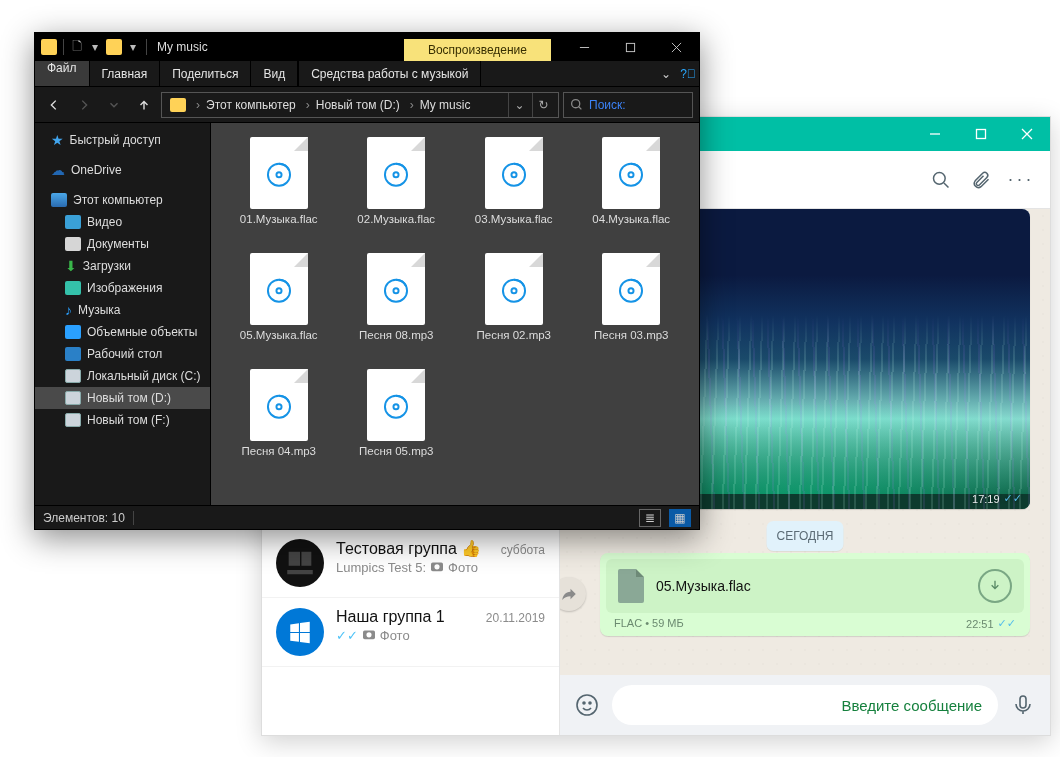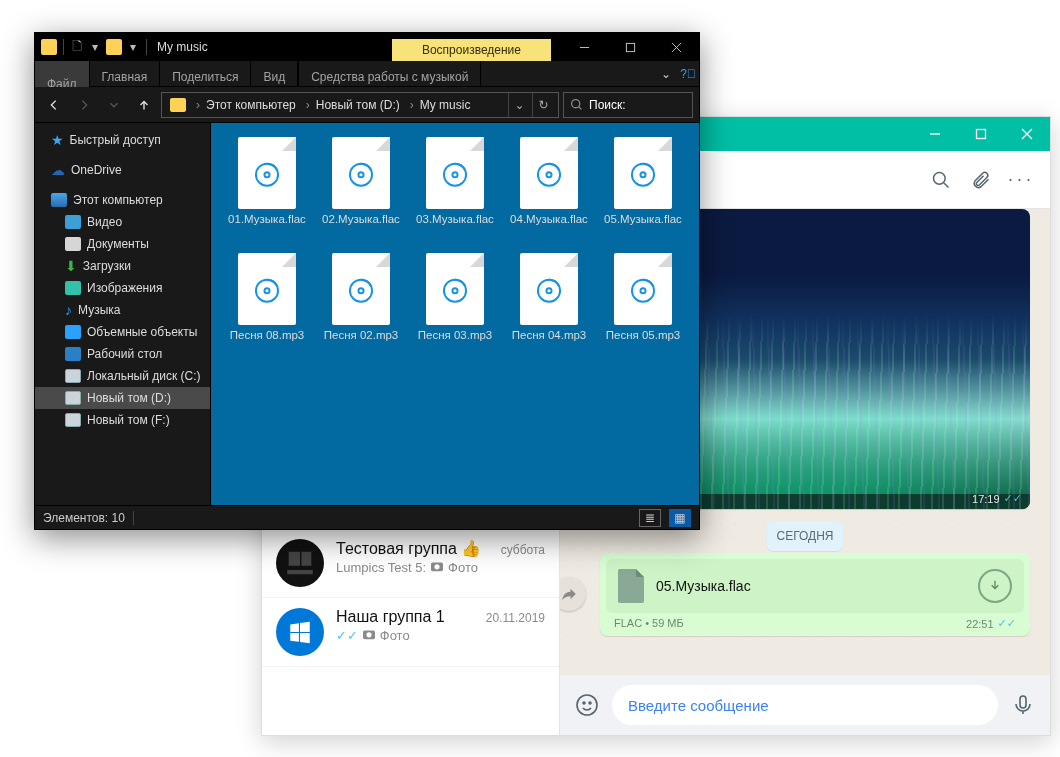--- a/index.html
+++ b/index.html
@@ -61,54 +61,54 @@
   .wa-file-name { flex:1; font-size:14px; color:#111; }
   .wa-file-dl { width:34px; height:34px; border-radius:50%; border:2px solid #7aa784; display:flex; align-items:center; justify-content:center; }
   .wa-file-dl svg { width:16px; height:16px; stroke:#5a8a66; fill:none; stroke-width:2; }
   .wa-file-meta { display:flex; justify-content:space-between; padding:4px 8px 0; font-size:11px; color:#6b8a70;}
   .wa-file-meta .right { display:flex; align-items:center; gap:4px; }
   .wa-file-meta .ticks { color:#53bdeb; }
 
   .wa-input { height:60px; background:#f0f2f5; display:flex; align-items:center; padding:8px 14px; gap:12px; }
   .wa-input .emo, .wa-input .mic { width:26px; height:26px; display:flex; align-items:center; justify-content:center; }
   .wa-input svg { width:24px; height:24px; stroke:#54656f; fill:none; stroke-width:1.6; }
-  .wa-text { flex:1; height:40px; background:#fff; border-radius:20px; display:flex; align-items:center; padding:0 16px; color:#3b82f6; font-size:15px; }
+  .wa-text { flex:1; height:40px; background:#fff; border-radius:20px; display:flex; align-items:center; padding:0 16px; color:#15803d; font-size:15px;justify-content:flex-end; }
 
   
   .exp { position:absolute; left:34px; top:32px; width:666px; height:498px; background:#191919; color:#ddd; font-size:12px; box-shadow:0 8px 30px rgba(0,0,0,.45); border:1px solid #000; display:flex; flex-direction:column; }
   .exp-titlebar { height:28px; background:#000; display:flex; align-items:center; }
   .exp-tb-left { display:flex; align-items:center; gap:4px; padding:0 6px; }
   .exp-tb-ic { width:16px; height:16px; background:#ffd257; border-radius:2px; }
   .exp-tb-sep { width:1px; height:16px; background:#444; margin:0 2px;}
   .exp-tb-mini { width:14px; height:14px; display:flex; align-items:center; justify-content:center; color:#bbb; }
   .exp-title { margin-left:4px; color:#ddd; }
-  .exp-ctx-tab { margin-left:auto; height:22px; background:#f8e27a; color:#362e00; padding:0 30px; display:flex; align-items:center; font-size:12px; position:relative; top:3px;}
+  .exp-ctx-tab { margin-left:auto; height:22px; background:#f8e27a; color:#362e00; padding:0 24px; display:flex; align-items:center; font-size:12px; position:relative; top:3px;}
   .exp-win-btns { display:flex; margin-left:10px; }
   .exp-wb { width:46px; height:28px; display:flex; align-items:center; justify-content:center; color:#ccc; }
   .exp-wb svg { width:11px; height:11px; stroke:#ccc; stroke-width:1; fill:none; }
 
   .exp-ribbon { height:26px; background:#191919; display:flex; align-items:stretch; border-bottom:1px solid #000; }
-  .exp-rtab { padding:16px 12px; display:flex; align-items:center; color:#a3a3a3; border-right:1px solid #000; }
+  .exp-rtab { padding:0 12px; display:flex; align-items:center; color:#e5e5e5; border-right:1px solid #000; }
   .exp-rtab.file { background:#3a3a3a; }
   .exp-rtab.ctx { border-left:1px solid #000;}
   .exp-rgap { flex:1; }
   .exp-rhelp { width:22px; color:#29a8ff; display:flex; align-items:center; justify-content:center; }
   .exp-rchev { width:22px; color:#ccc; display:flex; align-items:center; justify-content:center; }
 
   .exp-nav { height:36px; background:#191919; display:flex; align-items:center; padding:4px 6px; gap:4px; border-bottom:1px solid #000;}
   .nav-btn { width:26px; height:26px; display:flex; align-items:center; justify-content:center; color:#ddd; }
   .nav-btn.dim { color:#555; }
   .nav-btn svg { width:14px; height:14px; stroke:currentColor; fill:none; stroke-width:1.6; }
   .addr { flex:1; height:26px; background:#191919; border:1px solid #555; display:flex; align-items:center; padding:0 4px; gap:2px; }
   .addr .fold-ic { width:16px; height:14px; background:#ffd257; border-radius:2px; margin:0 4px;}
   .crumb { display:flex; align-items:center; gap:6px; padding:0 4px; color:#ddd; }
   .crumb .gt { color:#888; }
   .addr-spacer { flex:1; }
   .addr .dd, .addr .ref { width:22px; display:flex; align-items:center; justify-content:center; color:#aaa; border-left:1px solid #444; height:100%;}
-  .search { width:130px; height:26px; border:1px solid #555; display:flex; align-items:center; padding:0 6px; gap:6px; color:#ffffff; }
+  .search { width:130px; height:26px; border:1px solid #555; display:flex; align-items:center; padding:0 6px; gap:6px; color:#3b82f6; }
   .search svg { width:13px; height:13px; stroke:#888; fill:none; stroke-width:1.6; }
 
   .exp-body { flex:1; display:flex; min-height:0; }
   .tree { width:176px; background:#191919; border-right:1px solid #000; padding:6px 0; overflow:hidden; }
   .tree-item { height:22px; display:flex; align-items:center; gap:6px; padding:0 8px 0 16px; color:#ddd; white-space:nowrap; }
   .tree-item.sel { background:#4a4a4a; }
   .tree-item.sub { padding-left:30px; }
   .tree-gap { height:8px; }
   .ti-ic { width:16px; height:14px; flex:none; border-radius:2px; }
   .ic-star { color:#41a5ee; font-size:14px; line-height:1; }
@@ -117,21 +117,21 @@
   .ic-v { background:#3aa0d7; }
   .ic-doc { background:#d6d6d6; }
   .ic-dl { color:#39b74a; font-size:14px;}
   .ic-img { background:#34c1aa; }
   .ic-mus { color:#2aa0ff; font-size:14px;}
   .ic-3d { background:#2aa0ff; }
   .ic-desk { background:#2a80c7; }
   .ic-drv { background:#ccd4db; border:1px solid #8aa; }
   .ic-cloudz { background:#fff; border:1px solid #d33; border-radius:50%; }
 
-  .files { flex:1; background:#0369a1; padding:14px 10px; display:grid; grid-template-columns:repeat(5,1fr); grid-auto-rows:110px; gap:6px 2px; align-content:start; overflow:hidden;}
+  .files { flex:1; background:#404040; padding:14px 10px; display:grid; grid-template-columns:repeat(4,1fr); grid-auto-rows:110px; gap:6px 2px; align-content:start; overflow:hidden;}
   .file { display:flex; flex-direction:column; align-items:center; gap:4px; }
   .thumb { width:58px; height:72px; background:#fff; border-radius:2px; display:flex; align-items:center; justify-content:center; position:relative; }
   .thumb::after { content:""; position:absolute; top:0; right:0; width:14px; height:14px; background:linear-gradient(135deg,#fff 48%, #d8d8d8 52%);}
   .thumb svg { width:34px; height:34px; stroke:#1593e6; fill:none; stroke-width:2.3; }
   .fname { color:#ddd; font-size:11.5px; text-align:center; }
 
   .exp-status { height:24px; background:#191919; border-top:1px solid #000; display:flex; align-items:center; padding:0 8px; gap:8px; color:#ccc; }
   .exp-status .sep { width:1px; height:14px; background:#444; }
   .exp-status .sp { flex:1; }
   .view-btn { width:22px; height:18px; border:1px solid #666; display:flex; align-items:center; justify-content:center; }

